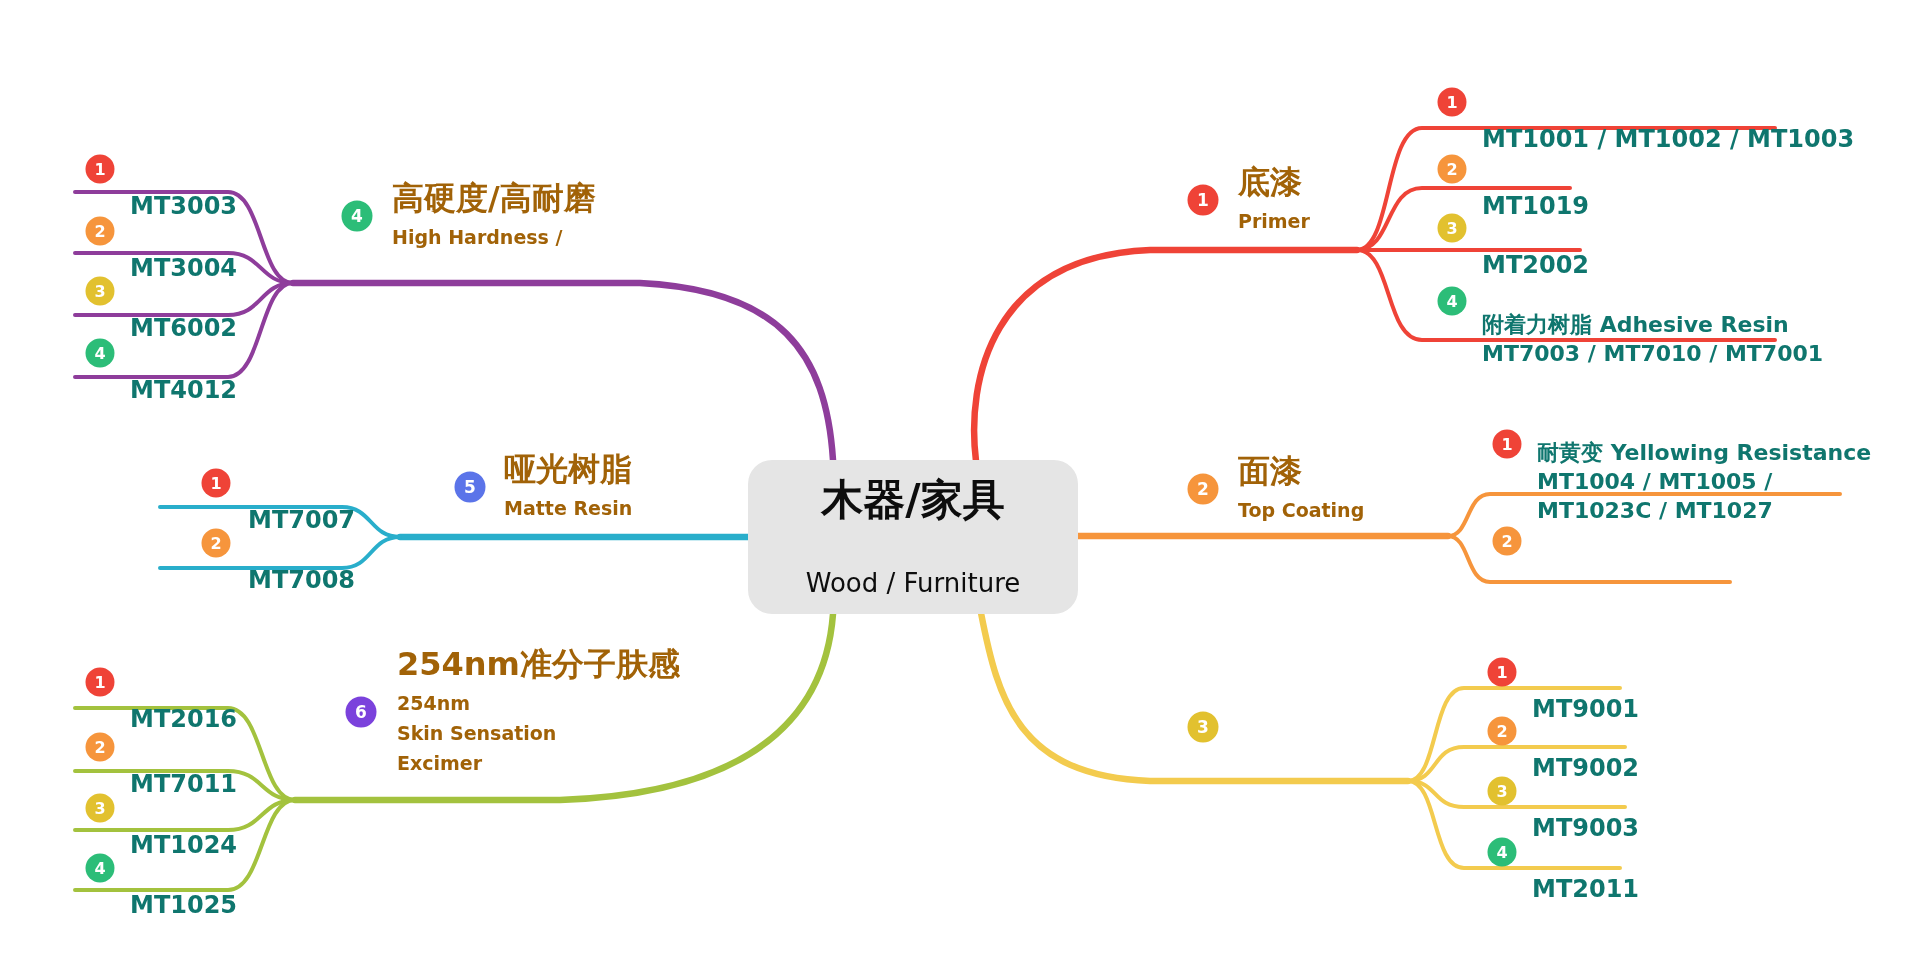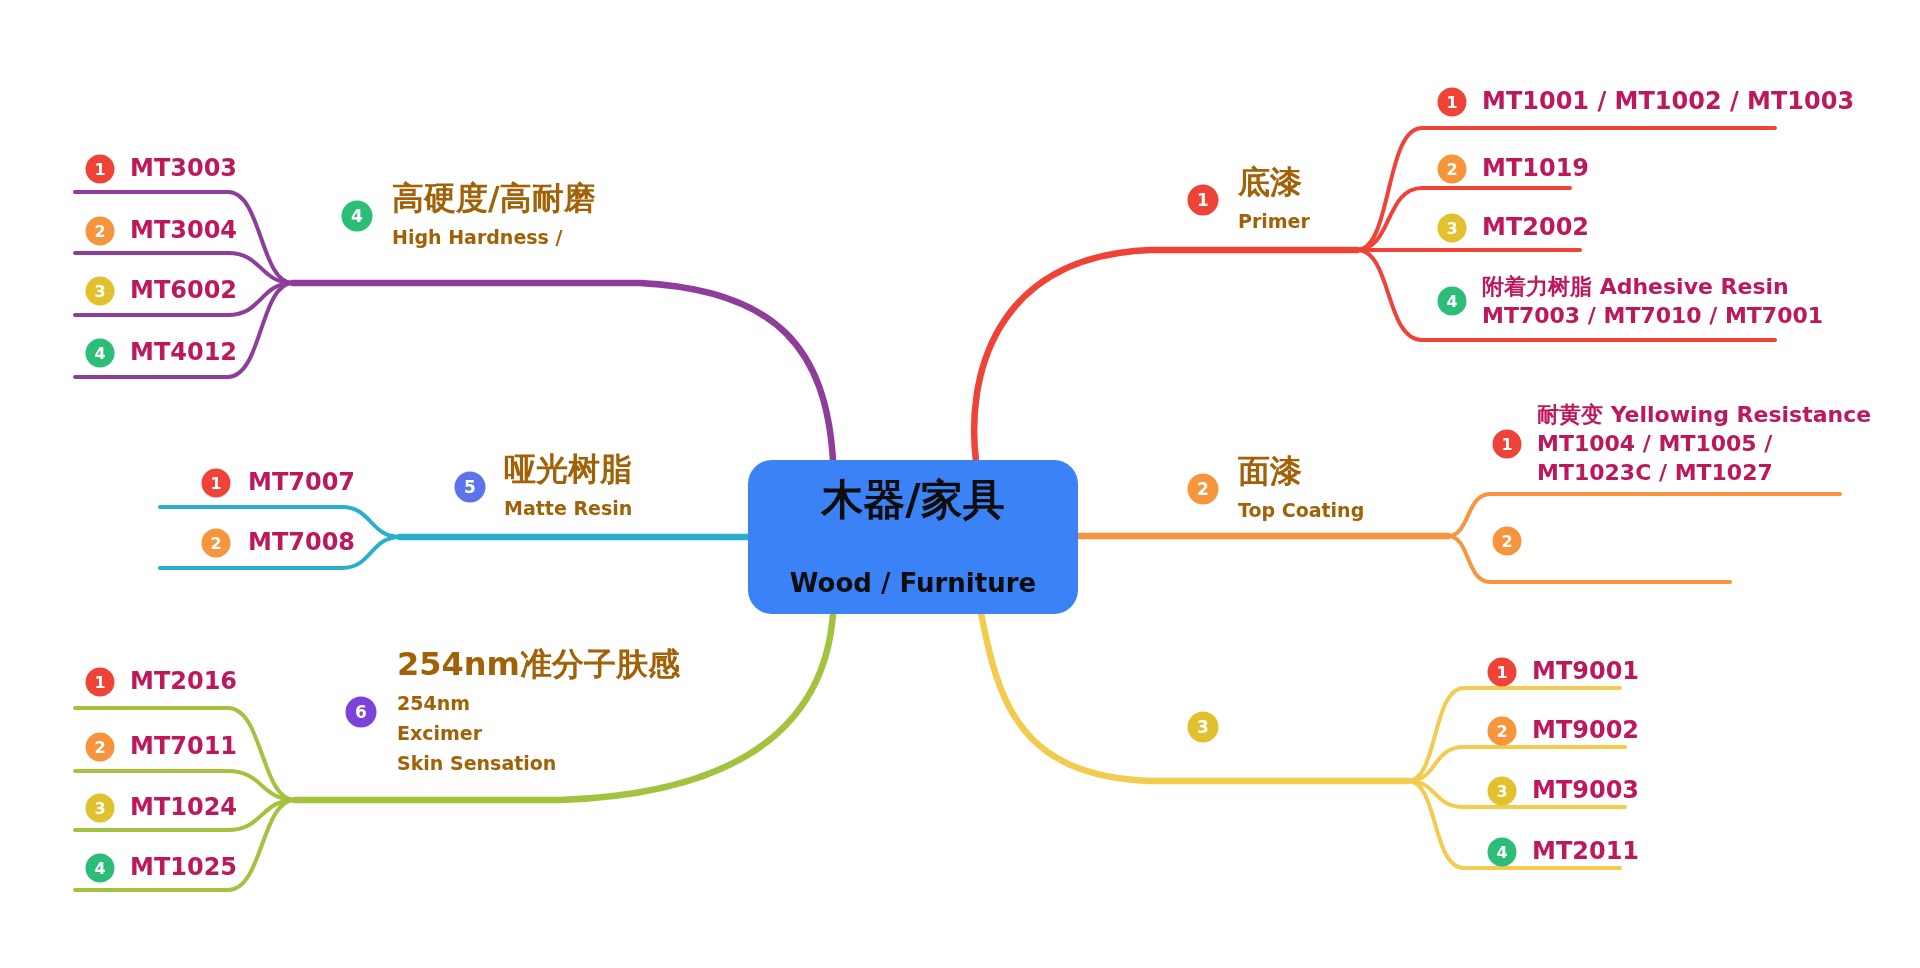--- a/index.html
+++ b/index.html
@@ -11,39 +11,39 @@
   .links path{fill:none;stroke-linecap:round;}
   .trunk{stroke-width:6.5px;}
   .leafline{stroke-width:4px;}
 
   .center-node{
     position:absolute;left:748px;top:460px;width:330px;height:154px;
     border-radius:24px;display:flex;flex-direction:column;align-items:center;
     justify-content:center;gap:8px;box-sizing:border-box;
   }
   .center-title{font-size:42px;font-weight:bold;color:#0d0d0d;line-height:1;}
-  .center-sub{font-size:26px;font-weight:bold;color:#0d0d0d;line-height:1;margin-top:12px;}
+  .center-sub{font-size:26px;font-weight:normal;color:#0d0d0d;line-height:1;margin-top:12px;}
 
   .badge{
     position:absolute;width:29px;height:29px;border-radius:50%;
     transform:translate(-50%,-50%);color:#ffffff;font-weight:bold;font-size:16px;
     display:flex;align-items:center;justify-content:center;line-height:1;
   }
   .badge-lg{width:31px;height:31px;font-size:17px;}
 
   .branch-title{
     position:absolute;transform:translateY(-50%);color:#a16207;white-space:nowrap;
   }
   .bt-zh{font-size:32px;font-weight:bold;margin-bottom:5px;line-height:1.15;}
   .bt-en{font-size:19px;font-weight:bold;line-height:1.58;}
   .bt-en span{display:block;}
 
   .leaf-label{
-    position:absolute;transform:translateY(-50%);color:#be185d;font-weight:bold;
-    font-size:24px;white-space:nowrap;line-height:1.32;
+    position:absolute;transform:translateY(-50%);color:#0f766e;font-weight:bold;
+    font-size:24px;white-space:nowrap;line-height:1.32;margin-top:38px;
   }
   .leaf-label.small{font-size:22px;}
   .leaf-label span{display:block;}
 </style>
 </head>
 <body>
 
 <div class="stage">
 
   <svg class="links" viewBox="0 0 1920 968">
@@ -74,21 +74,21 @@
     <path class="leafline" d="M 160 507 L 342 507 C 372 507 370 537 400 537" style="stroke: rgb(41, 174, 203);"></path>
     <path class="leafline" d="M 160 568 L 342 568 C 372 568 370 537 400 537" style="stroke: rgb(41, 174, 203);"></path>
 
     <path class="trunk" d="M 295 800 L 560 800 C 710 795 823 745 833 614" style="stroke: rgb(163, 194, 62);"></path>
     <path class="leafline" d="M 75 708 L 228 708 C 263 708 261 800 295 800" style="stroke: rgb(163, 194, 62);"></path>
     <path class="leafline" d="M 75 771 L 228 771 C 263 771 261 800 295 800" style="stroke: rgb(163, 194, 62);"></path>
     <path class="leafline" d="M 75 830 L 228 830 C 263 830 261 800 295 800" style="stroke: rgb(163, 194, 62);"></path>
     <path class="leafline" d="M 75 890 L 228 890 C 263 890 261 800 295 800" style="stroke: rgb(163, 194, 62);"></path>
   </svg>
 
-  <div class="center-node" style="background: #3b82f6; gap: 37px;">
+  <div class="center-node" style="background: #e5e5e5; gap: 37px;">
     <div class="center-title">木器/家具</div>
     <div class="center-sub">Wood / Furniture</div>
   </div>
 
   <div class="badge badge-lg" style="left: 1203px; top: 200px; background: rgb(239, 67, 55);">1</div>
   <div class="branch-title" style="left:1238px;top:200px">
     <div class="bt-zh">底漆</div>
     <div class="bt-en">
       <span>Primer</span>
     </div>
@@ -198,22 +198,22 @@
   <div class="badge" style="left: 216px; top: 543px; background: rgb(246, 149, 60);">2</div>
   <div class="leaf-label" style="left:248px;top:543px">
     <span>MT7008</span>
   </div>
 
   <div class="badge badge-lg" style="left: 361px; top: 712px; background: rgb(123, 66, 220);">6</div>
   <div class="branch-title" style="left:397px;top:712px">
     <div class="bt-zh">254nm准分子肤感</div>
     <div class="bt-en">
       <span>254nm</span>
+      <span>Skin Sensation</span>
       <span>Excimer</span>
-      <span>Skin Sensation</span>
     </div>
   </div>
 
   <div class="badge" style="left: 100px; top: 682px; background: rgb(239, 67, 55);">1</div>
   <div class="leaf-label" style="left:130px;top:682px">
     <span>MT2016</span>
   </div>
 
   <div class="badge" style="left: 100px; top: 747px; background: rgb(246, 149, 60);">2</div>
   <div class="leaf-label" style="left:130px;top:747px">

